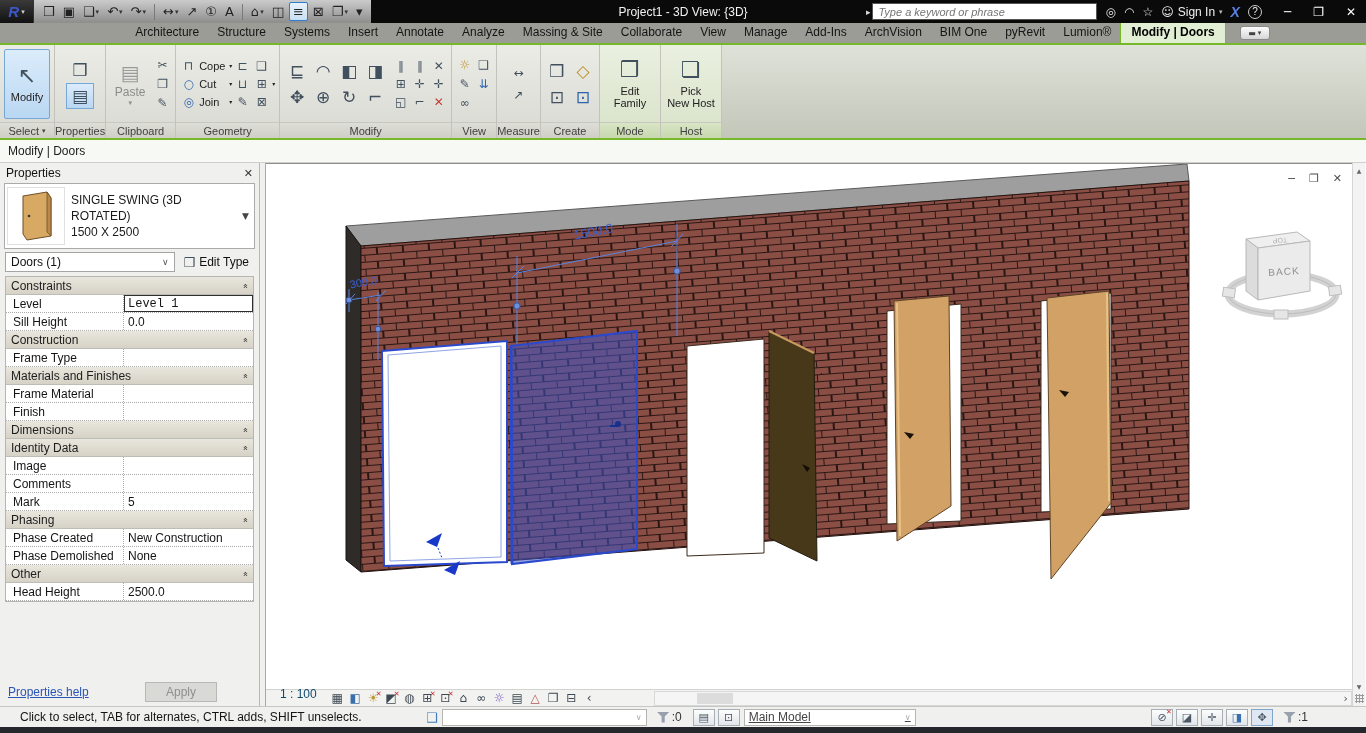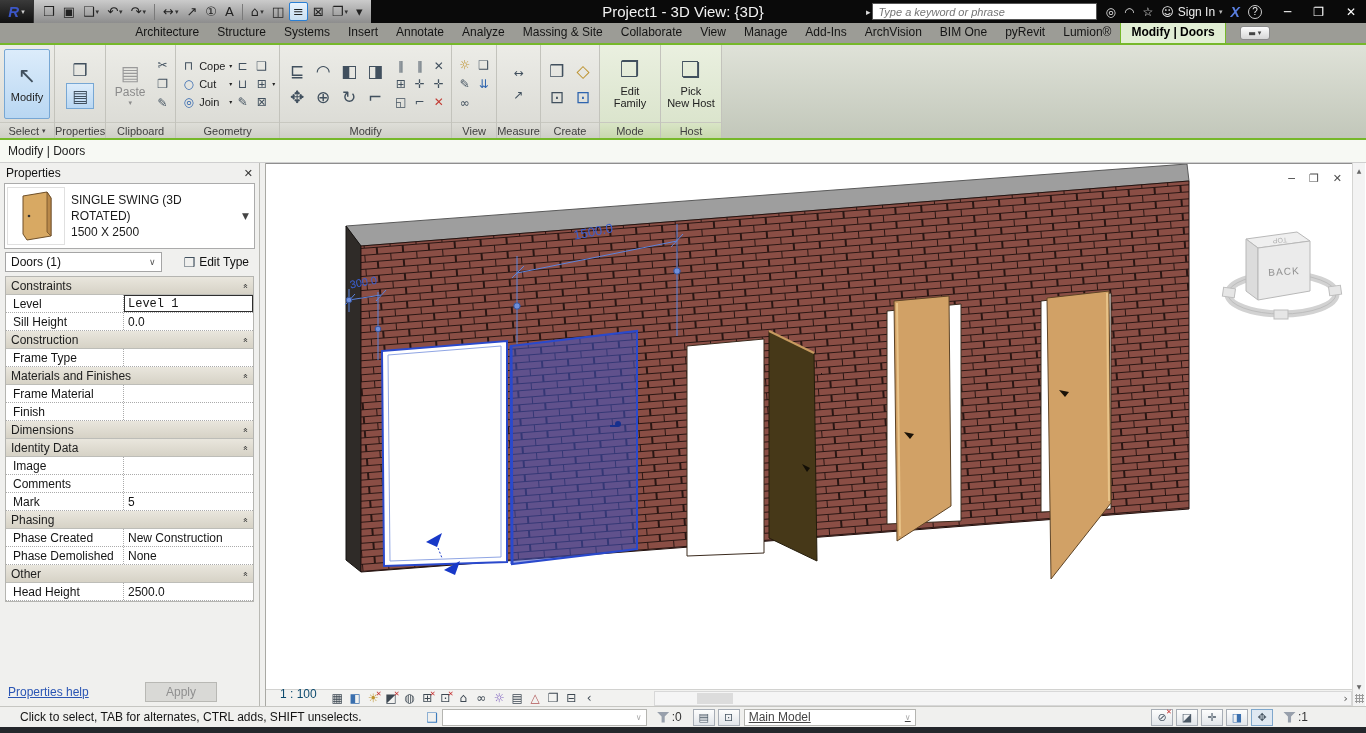--- a/index.html
+++ b/index.html
@@ -10,21 +10,21 @@
   
   .titlebar { height:23px; background:#0a0a0a; display:flex; align-items:center; color:#fff; position:relative; }
   .applogo { width:34px; height:23px; background:linear-gradient(#3a3a3a,#101010); display:flex; align-items:center; justify-content:center;
     color:#3c57c8; font-weight:bold; font-size:15px; font-style:italic; border-right:1px solid #333; }
   .applogo .dd { color:#cfcfcf; font-size:7px; margin-left:2px; }
   .qat { height:23px; display:flex; align-items:center; background:linear-gradient(#cbcbcb,#8d8d8d); padding:0 6px; gap:2px; }
   .qat .qi { display:inline-flex; align-items:center; height:19px; padding:0 3px; color:#222; font-size:13px; cursor:default; }
   .qat .qi .dd { font-size:7px; color:#333; margin-left:1px; }
   .qat .qi.active { border:1px solid #2a7fd4; background:linear-gradient(#e8f2fc,#c8dff2); border-radius:2px; }
   .qat .qsep { width:1px; height:16px; background:#7a7a7a; margin:0 3px; }
-  .tb-title { position:absolute; left:0; right:0; text-align:center; font-size:15px; color:#f2f2f2; pointer-events:none; }
+  .tb-title { position:absolute; left:0; right:0; text-align:center; font-size:12px; color:#f2f2f2; pointer-events:none; }
   .tb-right { margin-left:auto; display:flex; align-items:center; gap:8px; padding-right:10px; z-index:2; }
   .searchbox { display:flex; align-items:center; }
   .searchbox .go { color:#ddd; font-size:9px; margin-right:2px; }
   .searchbox input { width:225px; height:17px; border:1px solid #555; background:#fff; color:#777;
     font-style:italic; font-size:11px; padding:0 5px; font-family:"Liberation Sans",sans-serif; }
   .tbi { color:#e4e4e4; font-size:12px; }
   .signin { display:flex; align-items:center; gap:4px; color:#f0f0f0; font-size:12px; }
   .signin .dd { font-size:7px; color:#bbb; }
   .xlogo { color:#5a7fe0; font-weight:bold; font-style:italic; font-size:14px; }
   .helpc { width:14px; height:14px; border:1px solid #ccc; border-radius:50%; display:inline-flex; align-items:center; justify-content:center; font-size:10px; color:#eee; }
@@ -67,21 +67,21 @@
   .main { display:flex; height:543px; }
 
   
   .props { width:260px; background:#f0f0ee; border-right:1px solid #b9b9b4; display:flex; flex-direction:column; }
   .props-head { height:20px; display:flex; align-items:center; padding:0 6px; color:#111; }
   .props-head .x { margin-left:auto; font-size:11px; color:#333; }
   .typebox { margin:0 4px; height:66px; background:#fff; border:1px solid #ababab; display:flex; align-items:center; }
   .thumb { width:58px; height:58px; margin:2px; border:1px solid #e0e0e0; display:flex; align-items:center; justify-content:center; background:#fff; }
   .typetext { flex:1; font-size:12px; color:#1a1a1a; line-height:16px; padding-left:4px; }
   .typebox .dd { margin-right:5px; color:#444; font-size:9px; }
-  .selrow { display:flex; align-items:flex-end; margin:3px 5px 2px; gap:17px; }
+  .selrow { display:flex; align-items:flex-end; margin:3px 5px 2px; gap:4px; }
   .combo { flex:1; height:20px; background:#fff; border:1px solid #a5a5a5; display:flex; align-items:center; padding:0 5px; color:#111; }
   .combo .dd { margin-left:auto; color:#555; font-size:9px; }
   .edittype { display:flex; align-items:center; gap:4px; height:20px; padding:0 5px; color:#111; }
   .edittype .ei { color:#41505e; font-size:13px; }
   .pgrid { margin:2px 5px 0 5px; border:1px solid #b5b5b1; background:#fff; overflow:hidden; }
   .pgroup { display:flex; align-items:center; height:18px; background:linear-gradient(#e9e6dd,#d6d2c6); border-bottom:1px solid #bdbdb8; padding:0 5px; color:#1d1d1d; }
   .pgroup .chev { margin-left:auto; transform:rotate(-90deg); font-size:9px; color:#333; }
   .prow { display:flex; height:18px; border-bottom:1px dotted #ababab; background:#fff; }
   .plabel { width:118px; padding:2px 2px 0 7px; color:#141414; border-right:1px dotted #ababab; white-space:nowrap; }
   .pvalue { flex:1; padding:2px 4px 0 4px; color:#141414; position:relative; }

